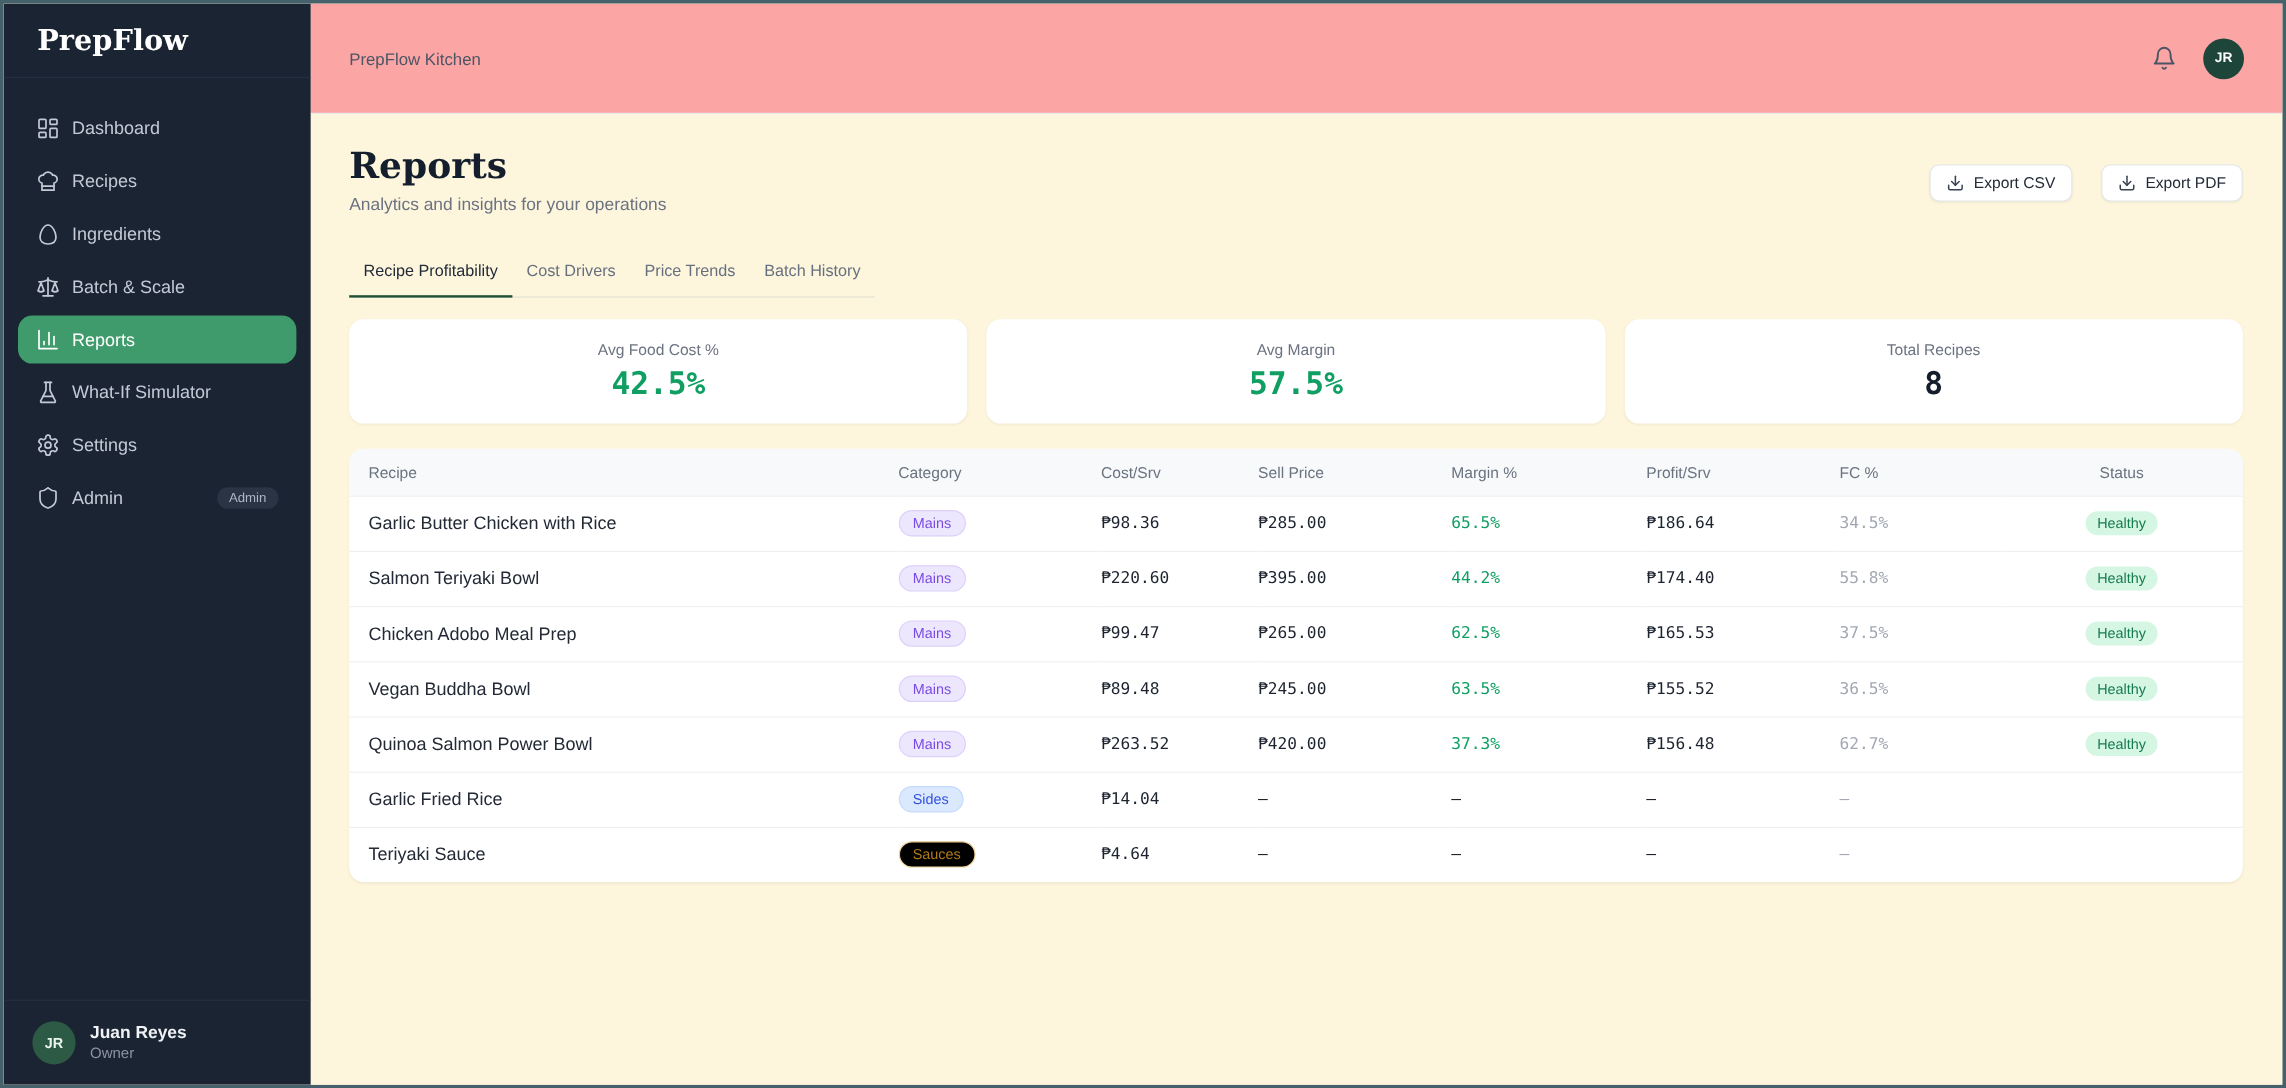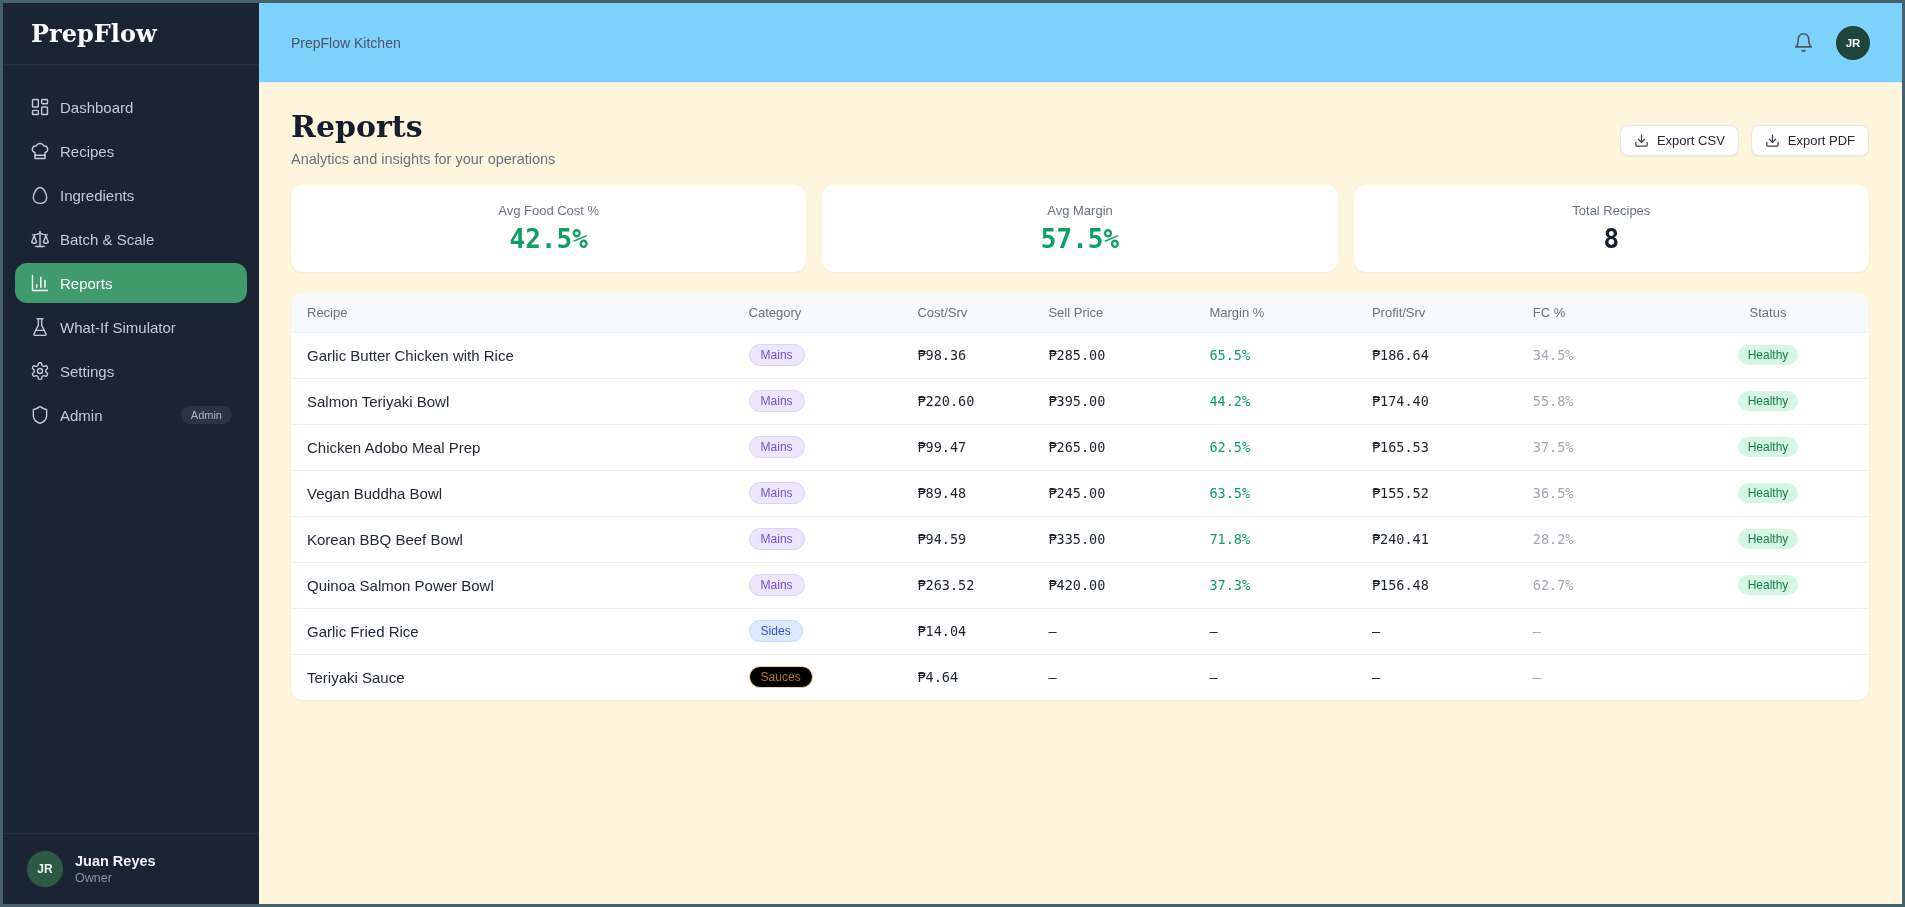--- a/index.html
+++ b/index.html
@@ -15,31 +15,31 @@
   .nav-item svg { width:20px; height:20px; flex:none; }
   .nav-item.active { background:#3f9b6b; color:#fff; }
   .nav-badge { margin-left:auto; font-size:11px; background:#2a3444; color:#aeb6c4; padding:3px 10px; border-radius:999px; }
   .side-footer { margin-top:auto; border-top:1px solid #262f40; padding:17px 20px 17px 24px; display:flex; align-items:center; gap:12px; }
   .avatar-sm { width:36px; height:36px; border-radius:50%; background:#2d5a45; color:#e9f4ee; font-size:12px; font-weight:bold; display:flex; align-items:center; justify-content:center; }
   .user-name { font-size:14.5px; font-weight:bold; color:#f0f2f5; }
   .user-role { font-size:12.5px; color:#8b93a3; margin-top:2px; }
 
   
   .main { flex:1; display:flex; flex-direction:column; min-width:0; }
-  .topbar { height:80px; background:#7dd3fc; border-bottom:1px solid #e8eaed; display:flex; align-items:center; justify-content:space-between; padding:0 32px; }
+  .topbar { height:92px; background:#fca5a5; border-bottom:1px solid #e8eaed; display:flex; align-items:center; justify-content:space-between; padding:0 32px; }
   .kitchen { font-size:14px; color:#4b5563; }
   .top-right { display:flex; align-items:center; gap:22px; }
   .bell { width:21px; height:21px; color:#4b5563; }
   .avatar-top { width:34px; height:34px; border-radius:50%; background:#1e453a; color:#fff; font-size:11.5px; font-weight:bold; display:flex; align-items:center; justify-content:center; }
 
   .content { flex:1; background:#fdf6dd; padding:26px 33px 0 32px; }
   .page-head { display:flex; justify-content:space-between; align-items:flex-start; }
   .page-title { font-family:"DejaVu Serif","Liberation Serif",serif; font-size:30px; font-weight:bold; color:#141e2c; }
   .page-sub { font-size:14.5px; color:#6b7280; margin-top:7px; }
-  .export-group { display:flex; gap:12px; margin-top:16px; }
+  .export-group { display:flex; gap:24px; margin-top:16px; }
   .btn { display:inline-flex; align-items:center; gap:8px; padding:0 13px; height:31px; background:#fff; border:1px solid #e4e7ea; border-radius:8px; font-size:13px; color:#232b37; box-shadow:0 1px 2px rgba(0,0,0,.05); cursor:pointer; font-family:inherit; }
   .btn svg { width:15px; height:15px; color:#374151; }
 
   .tabs { display:flex; width:max-content; border-bottom:1px solid #e5e1d0; margin-top:28px; }
   .tab { padding:11px 12px 13px 12px; font-size:13.5px; color:#67707e; cursor:pointer; border-bottom:2.5px solid transparent; margin-bottom:-1px; }
   .tab.active { color:#222b38; border-bottom-color:#1d5036; }
 
   .cards { display:grid; grid-template-columns:1fr 1fr 1fr; gap:16px; margin-top:18px;border-radius:24px; }
   .stat-card { background:#fff; border-radius:12px; height:87px; display:flex; flex-direction:column; align-items:center; justify-content:center; box-shadow:0 1px 2px rgba(0,0,0,.05); }
   .stat-label { font-size:13px; color:#6b7280; }
@@ -189,20 +189,26 @@
           <svg viewBox="0 0 24 24" fill="none" stroke="currentColor" stroke-width="2" stroke-linecap="round" stroke-linejoin="round">
               <path d="M21 15v4a2 2 0 0 1-2 2H5a2 2 0 0 1-2-2v-4"></path>
               <polyline points="7 10 12 15 17 10"></polyline>
               <line x1="12" y1="15" x2="12" y2="3"></line>
             </svg>
           <span>Export PDF</span>
         </button>
       </div>
     </div>
 
+    <div class="tabs">
+        <div class="tab active">Recipe Profitability</div>
+        <div class="tab">Cost Drivers</div>
+        <div class="tab">Price Trends</div>
+        <div class="tab">Batch History</div>
+      </div>
 
     <div class="cards">
         <div class="stat-card">
           <div class="stat-label">Avg Food Cost %</div>
           <div class="stat-value" style="color:#0f9f63">42.5%</div>
         </div>
         <div class="stat-card">
           <div class="stat-label">Avg Margin</div>
           <div class="stat-value" style="color:#0f9f63">57.5%</div>
         </div>
@@ -271,30 +277,20 @@
               <td class="recipe">Vegan Buddha Bowl</td>
               <td><span class="pill" style="background:#ede7fd;color:#7a4be3;border-color:#ddd0fa">Mains</span></td>
               <td class="num">₱89.48</td>
               <td class="num">₱245.00</td>
               <td class="num green">63.5%</td>
               <td class="num">₱155.52</td>
               <td class="num gray">36.5%</td>
               <td class="ctr"><span class="status-pill" style="background:#d5f6e3;color:#177c4d">Healthy</span></td>
             </tr>
             <tr>
-              <td class="recipe">Korean BBQ Beef Bowl</td>
-              <td><span class="pill" style="background:#ede7fd;color:#7a4be3;border-color:#ddd0fa">Mains</span></td>
-              <td class="num">₱94.59</td>
-              <td class="num">₱335.00</td>
-              <td class="num green">71.8%</td>
-              <td class="num">₱240.41</td>
-              <td class="num gray">28.2%</td>
-              <td class="ctr"><span class="status-pill" style="background:#d5f6e3;color:#177c4d">Healthy</span></td>
-            </tr>
-            <tr>
               <td class="recipe">Quinoa Salmon Power Bowl</td>
               <td><span class="pill" style="background:#ede7fd;color:#7a4be3;border-color:#ddd0fa">Mains</span></td>
               <td class="num">₱263.52</td>
               <td class="num">₱420.00</td>
               <td class="num green">37.3%</td>
               <td class="num">₱156.48</td>
               <td class="num gray">62.7%</td>
               <td class="ctr"><span class="status-pill" style="background:#d5f6e3;color:#177c4d">Healthy</span></td>
             </tr>
             <tr>

